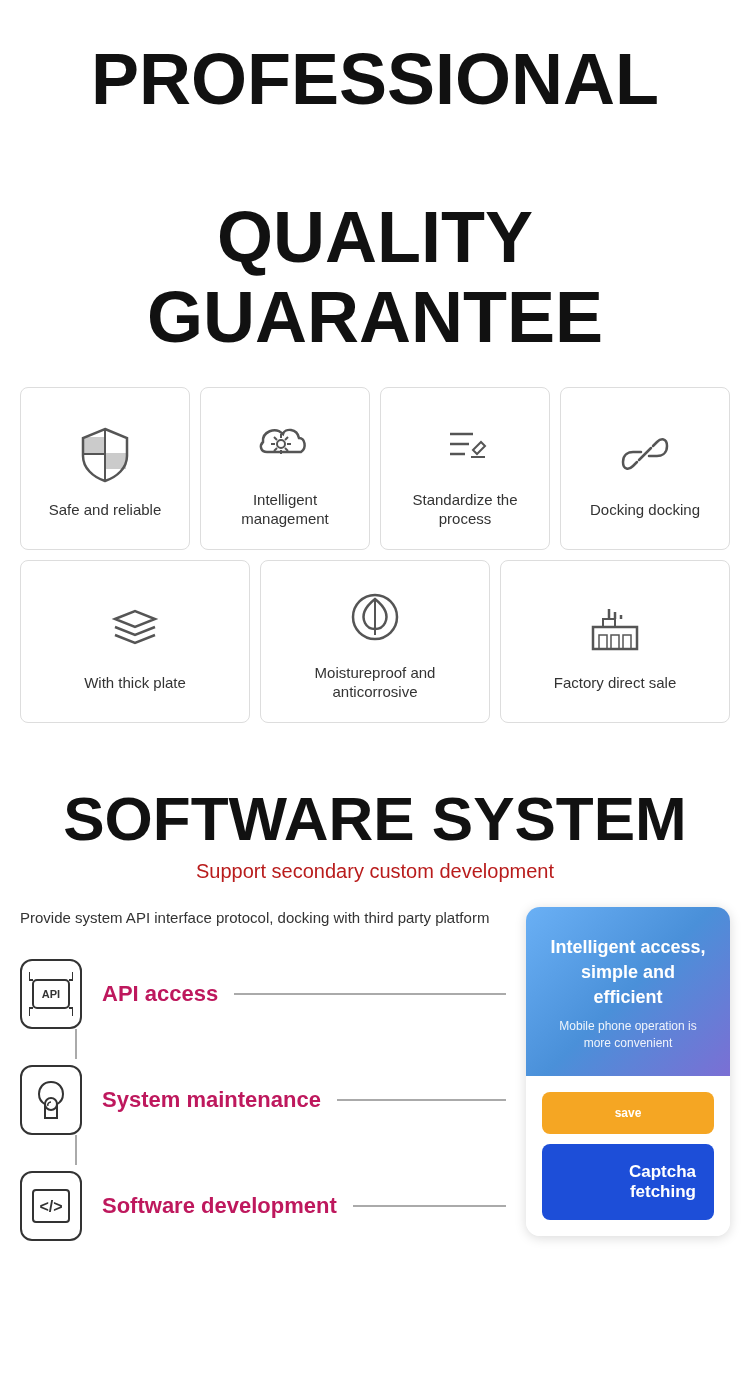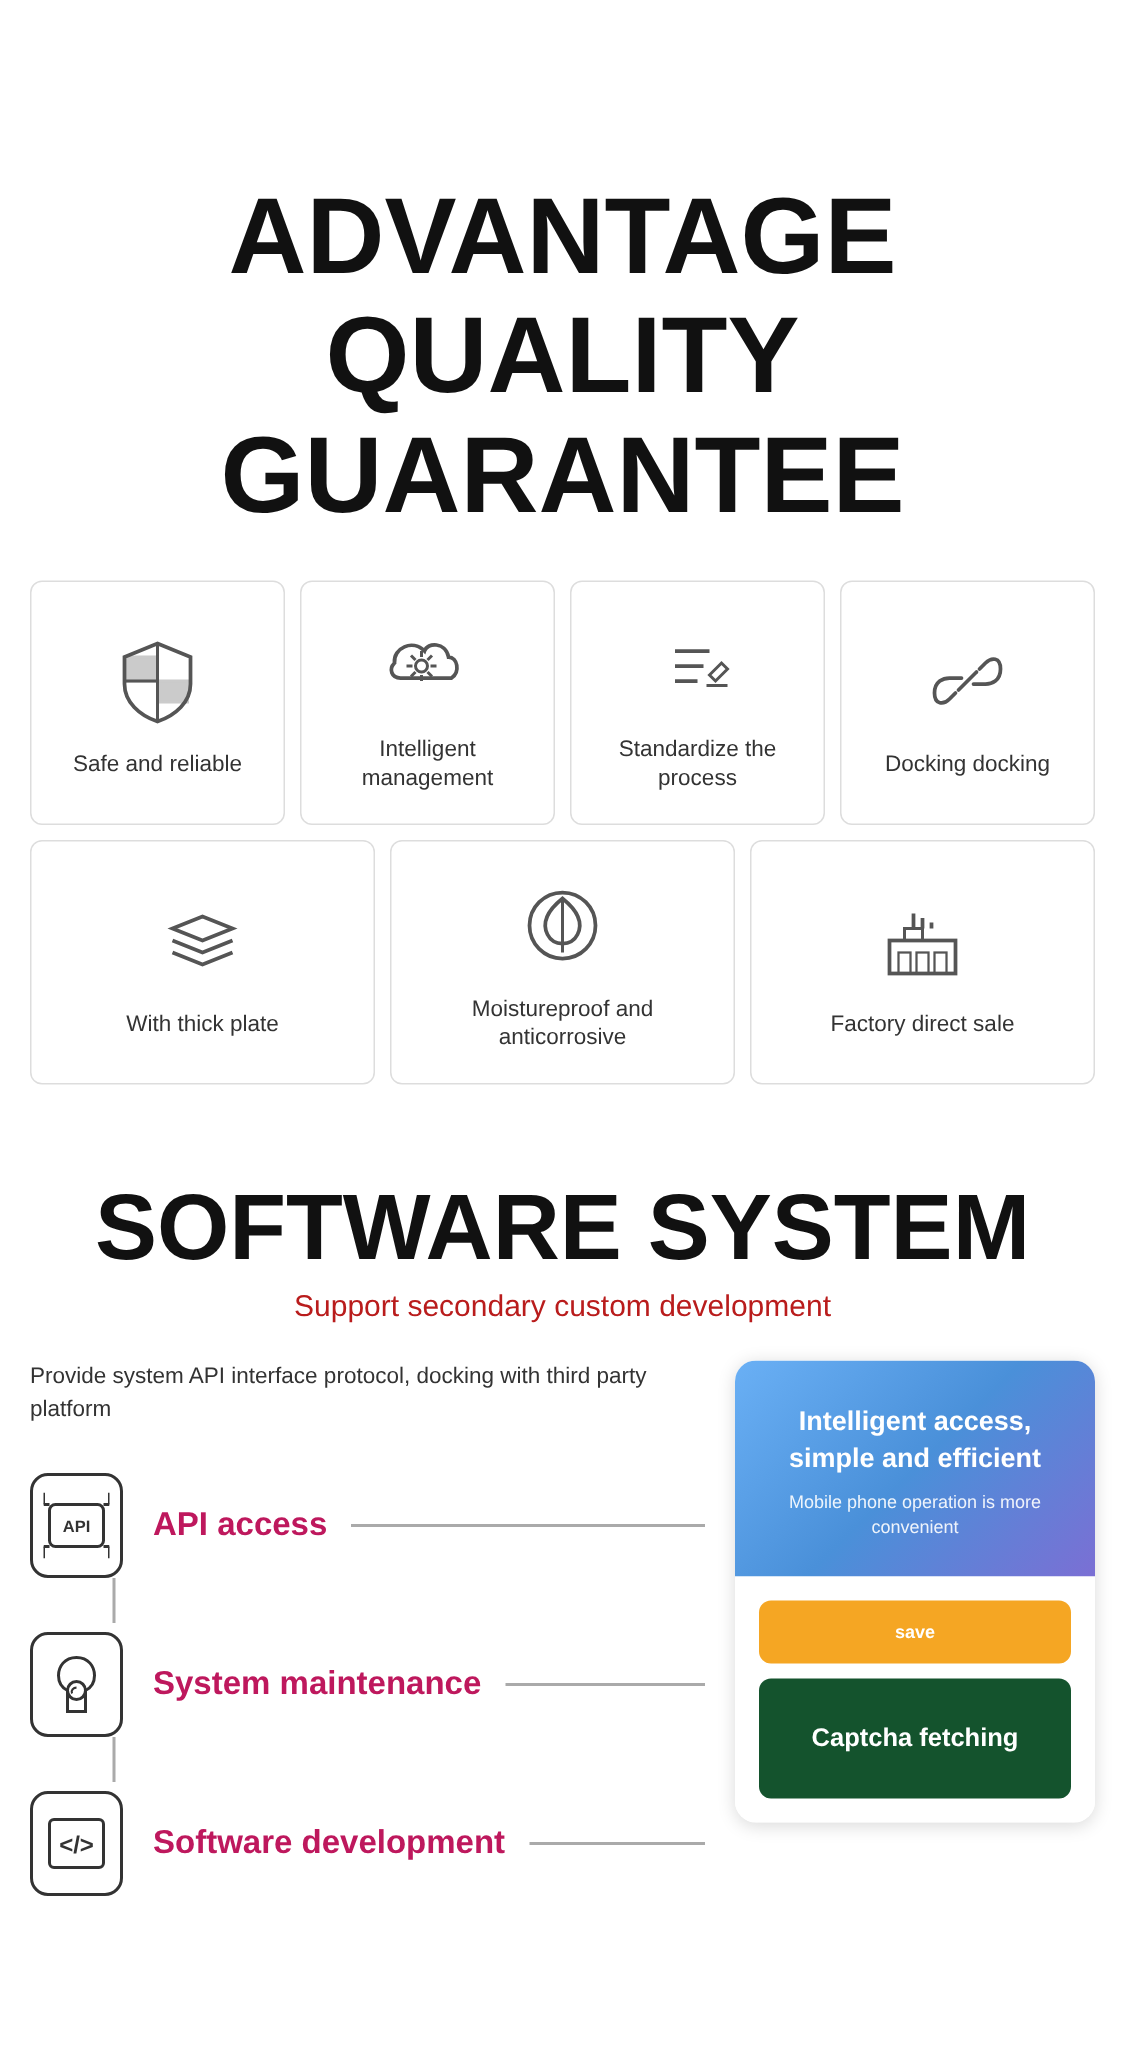--- a/index.html
+++ b/index.html
@@ -135,21 +135,21 @@
     }
     .list-label {
       font-size: 22px;
       font-weight: bold;
       color: #be185d;
       line-height: 1.3;
     }
 
     
     .software-right {
-      width: 240px;
+      width: 204px;
       flex-shrink: 0;
       border-radius: 14px;
       overflow: hidden;
       box-shadow: 0 2px 12px rgba(0,0,0,0.15);
     }
 
     .panel-header {
       background: linear-gradient(135deg, #6ab0f5 0%, #4a90d9 50%, #7b6fd4 100%);
       padding: 28px 20px 24px;
       text-align: center;
@@ -181,38 +181,38 @@
       font-weight: bold;
       text-align: center;
       border: none;
       border-radius: 8px;
       cursor: pointer;
       margin-bottom: 10px;
     }
     .btn-captcha {
       display: block;
       width: 100%;
-      padding: 30px;
-      background: #14532d;
+      padding: 18px;
+      background: #1d4ed8;
       color: white;
       font-size: 17px;
       font-weight: bold;
-      text-align: center;
+      text-align: right;
       border: none;
       border-radius: 8px;
       cursor: pointer;
     }
   </style>
 </head>
 <body>
 
 <div class="header">
   <h1>
+    <span>PROFESSIONAL</span><br>
     <br>
-    <span>ADVANTAGE</span><br>
     <span>QUALITY GUARANTEE</span>
   </h1>
 </div>
 
 <div class="feature-section">
   <div class="feature-row">
 
     <div class="feature-card">
       <div class="feature-icon">
         <svg viewBox="0 0 60 60">

